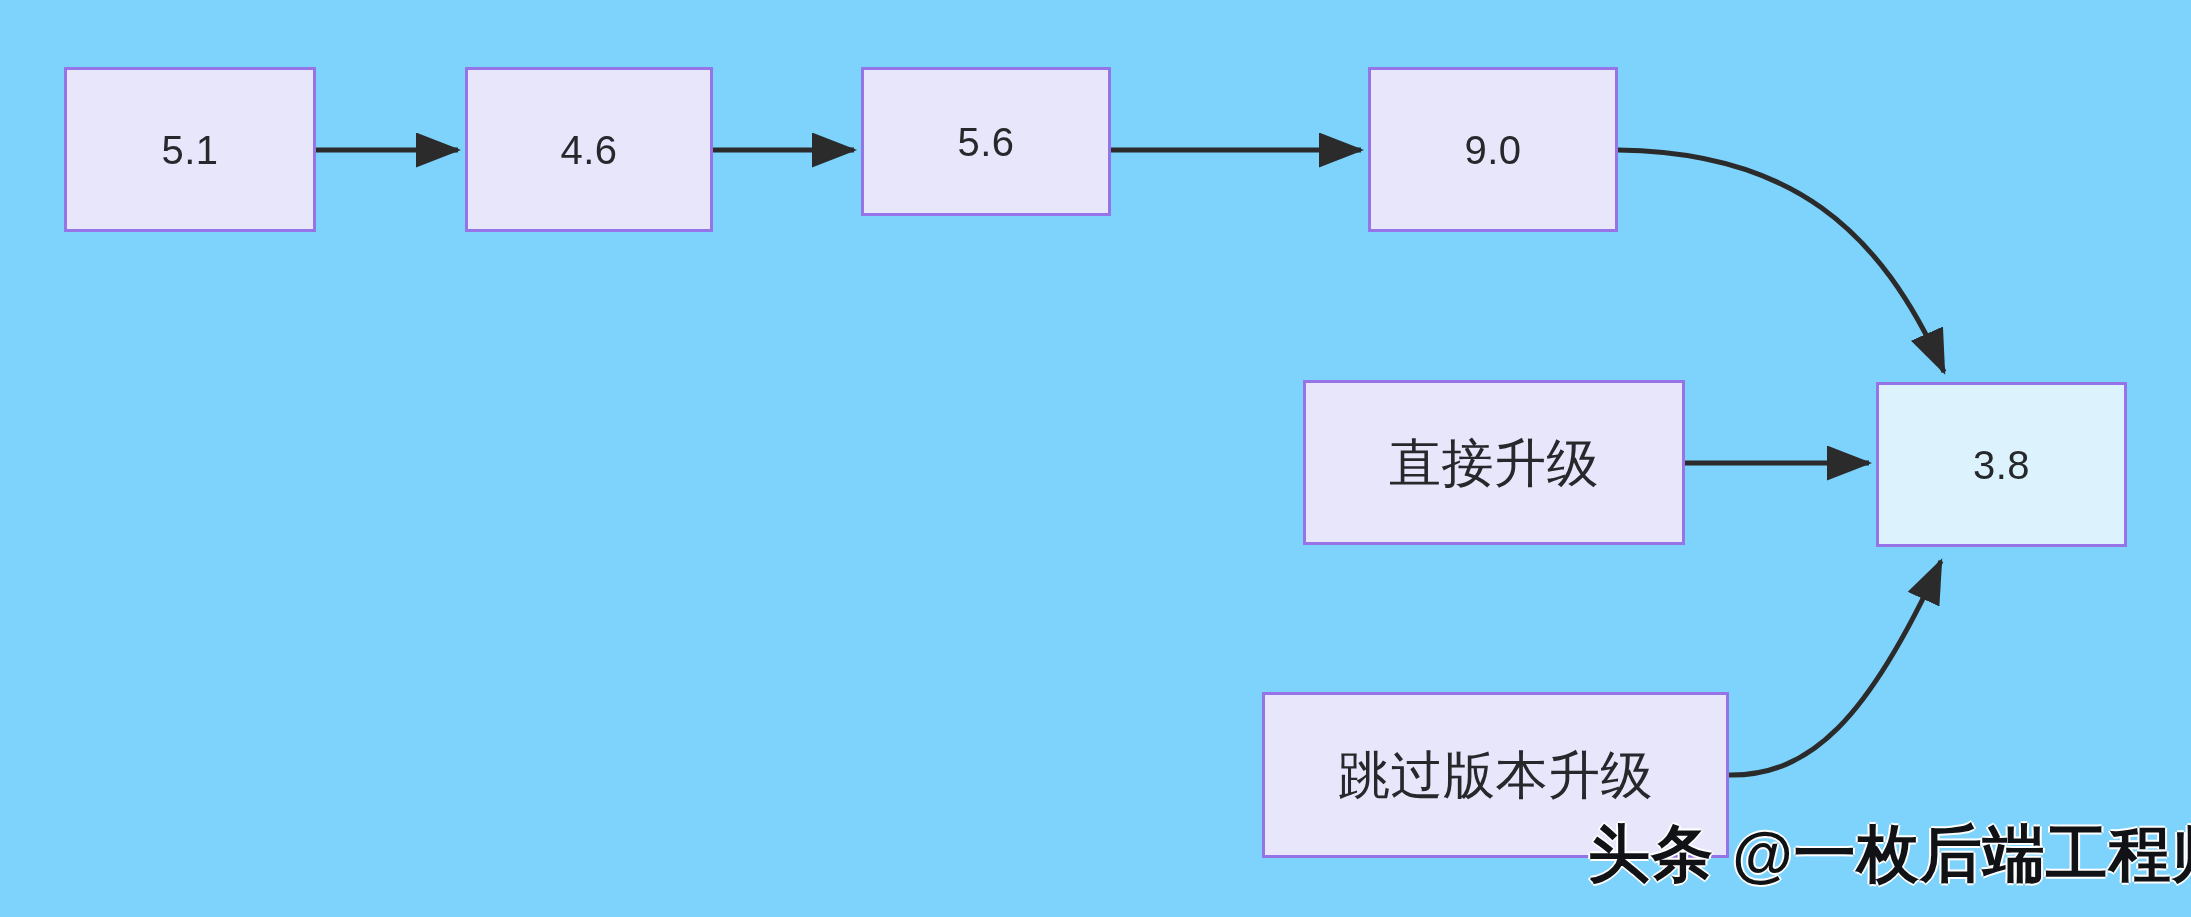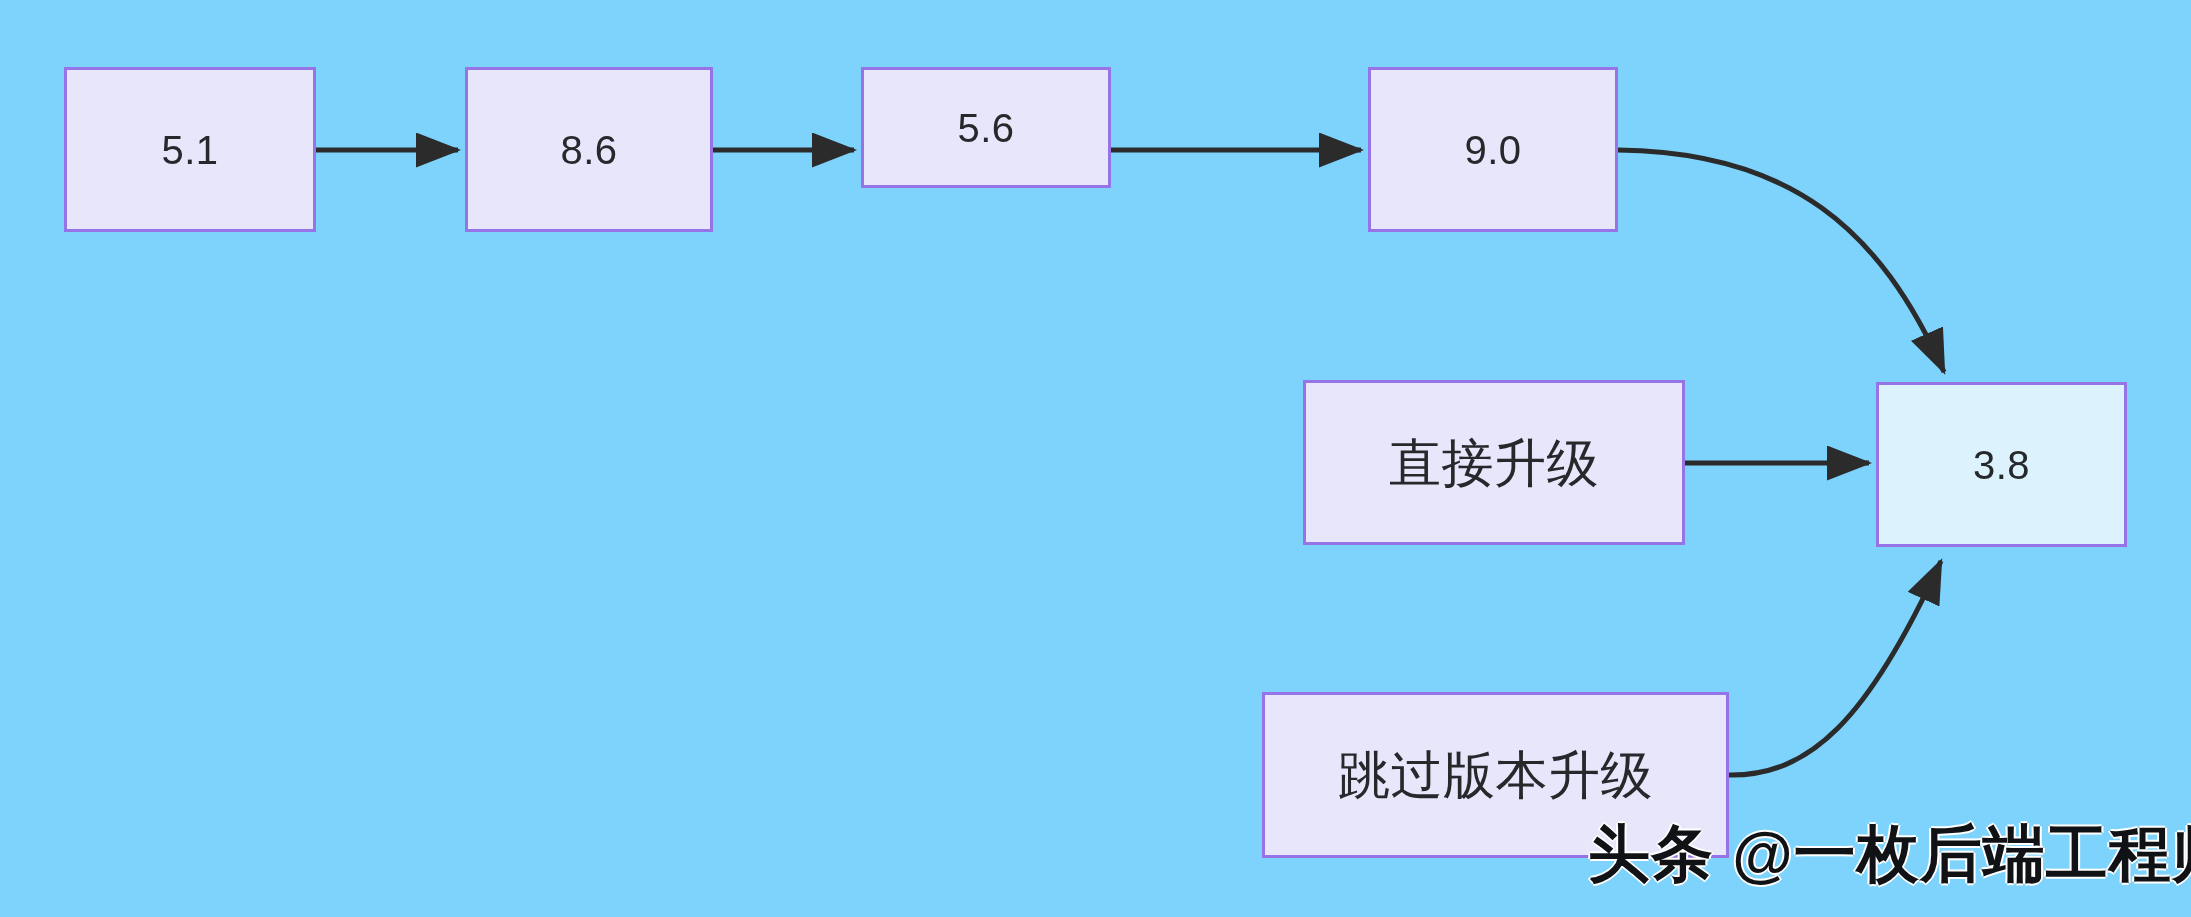--- a/index.html
+++ b/index.html
@@ -98,24 +98,24 @@
     <g>
       <path d="M 1729 775 C 1810 776, 1868 720, 1941 561" fill="none" stroke="#2b2b2b" stroke-width="5" marker-end="url(#arrowhead)"></path>
     </g>
   </svg>
 
   <div class="node version" style="left:64px; top:67px; width:252px; height:165px;">
     <span class="node-text">5.1</span>
   </div>
 
   <div class="node version" style="left:465px; top:67px; width:248px; height:165px;">
-    <span class="node-text">8.6</span>
+    <span class="node-text">4.6</span>
   </div>
 
-  <div class="node version" style="left:861px; top:67px; width:250px; height:121px;">
+  <div class="node version" style="left:861px; top:67px; width:250px; height:149px;">
     <span class="node-text">5.6</span>
   </div>
 
   <div class="node version" style="left:1368px; top:67px; width:250px; height:165px;">
     <span class="node-text">9.0</span>
   </div>
 
   <div class="node version accent" style="left:1876px; top:382px; width:251px; height:165px;">
     <span class="node-text">3.8</span>
   </div>

